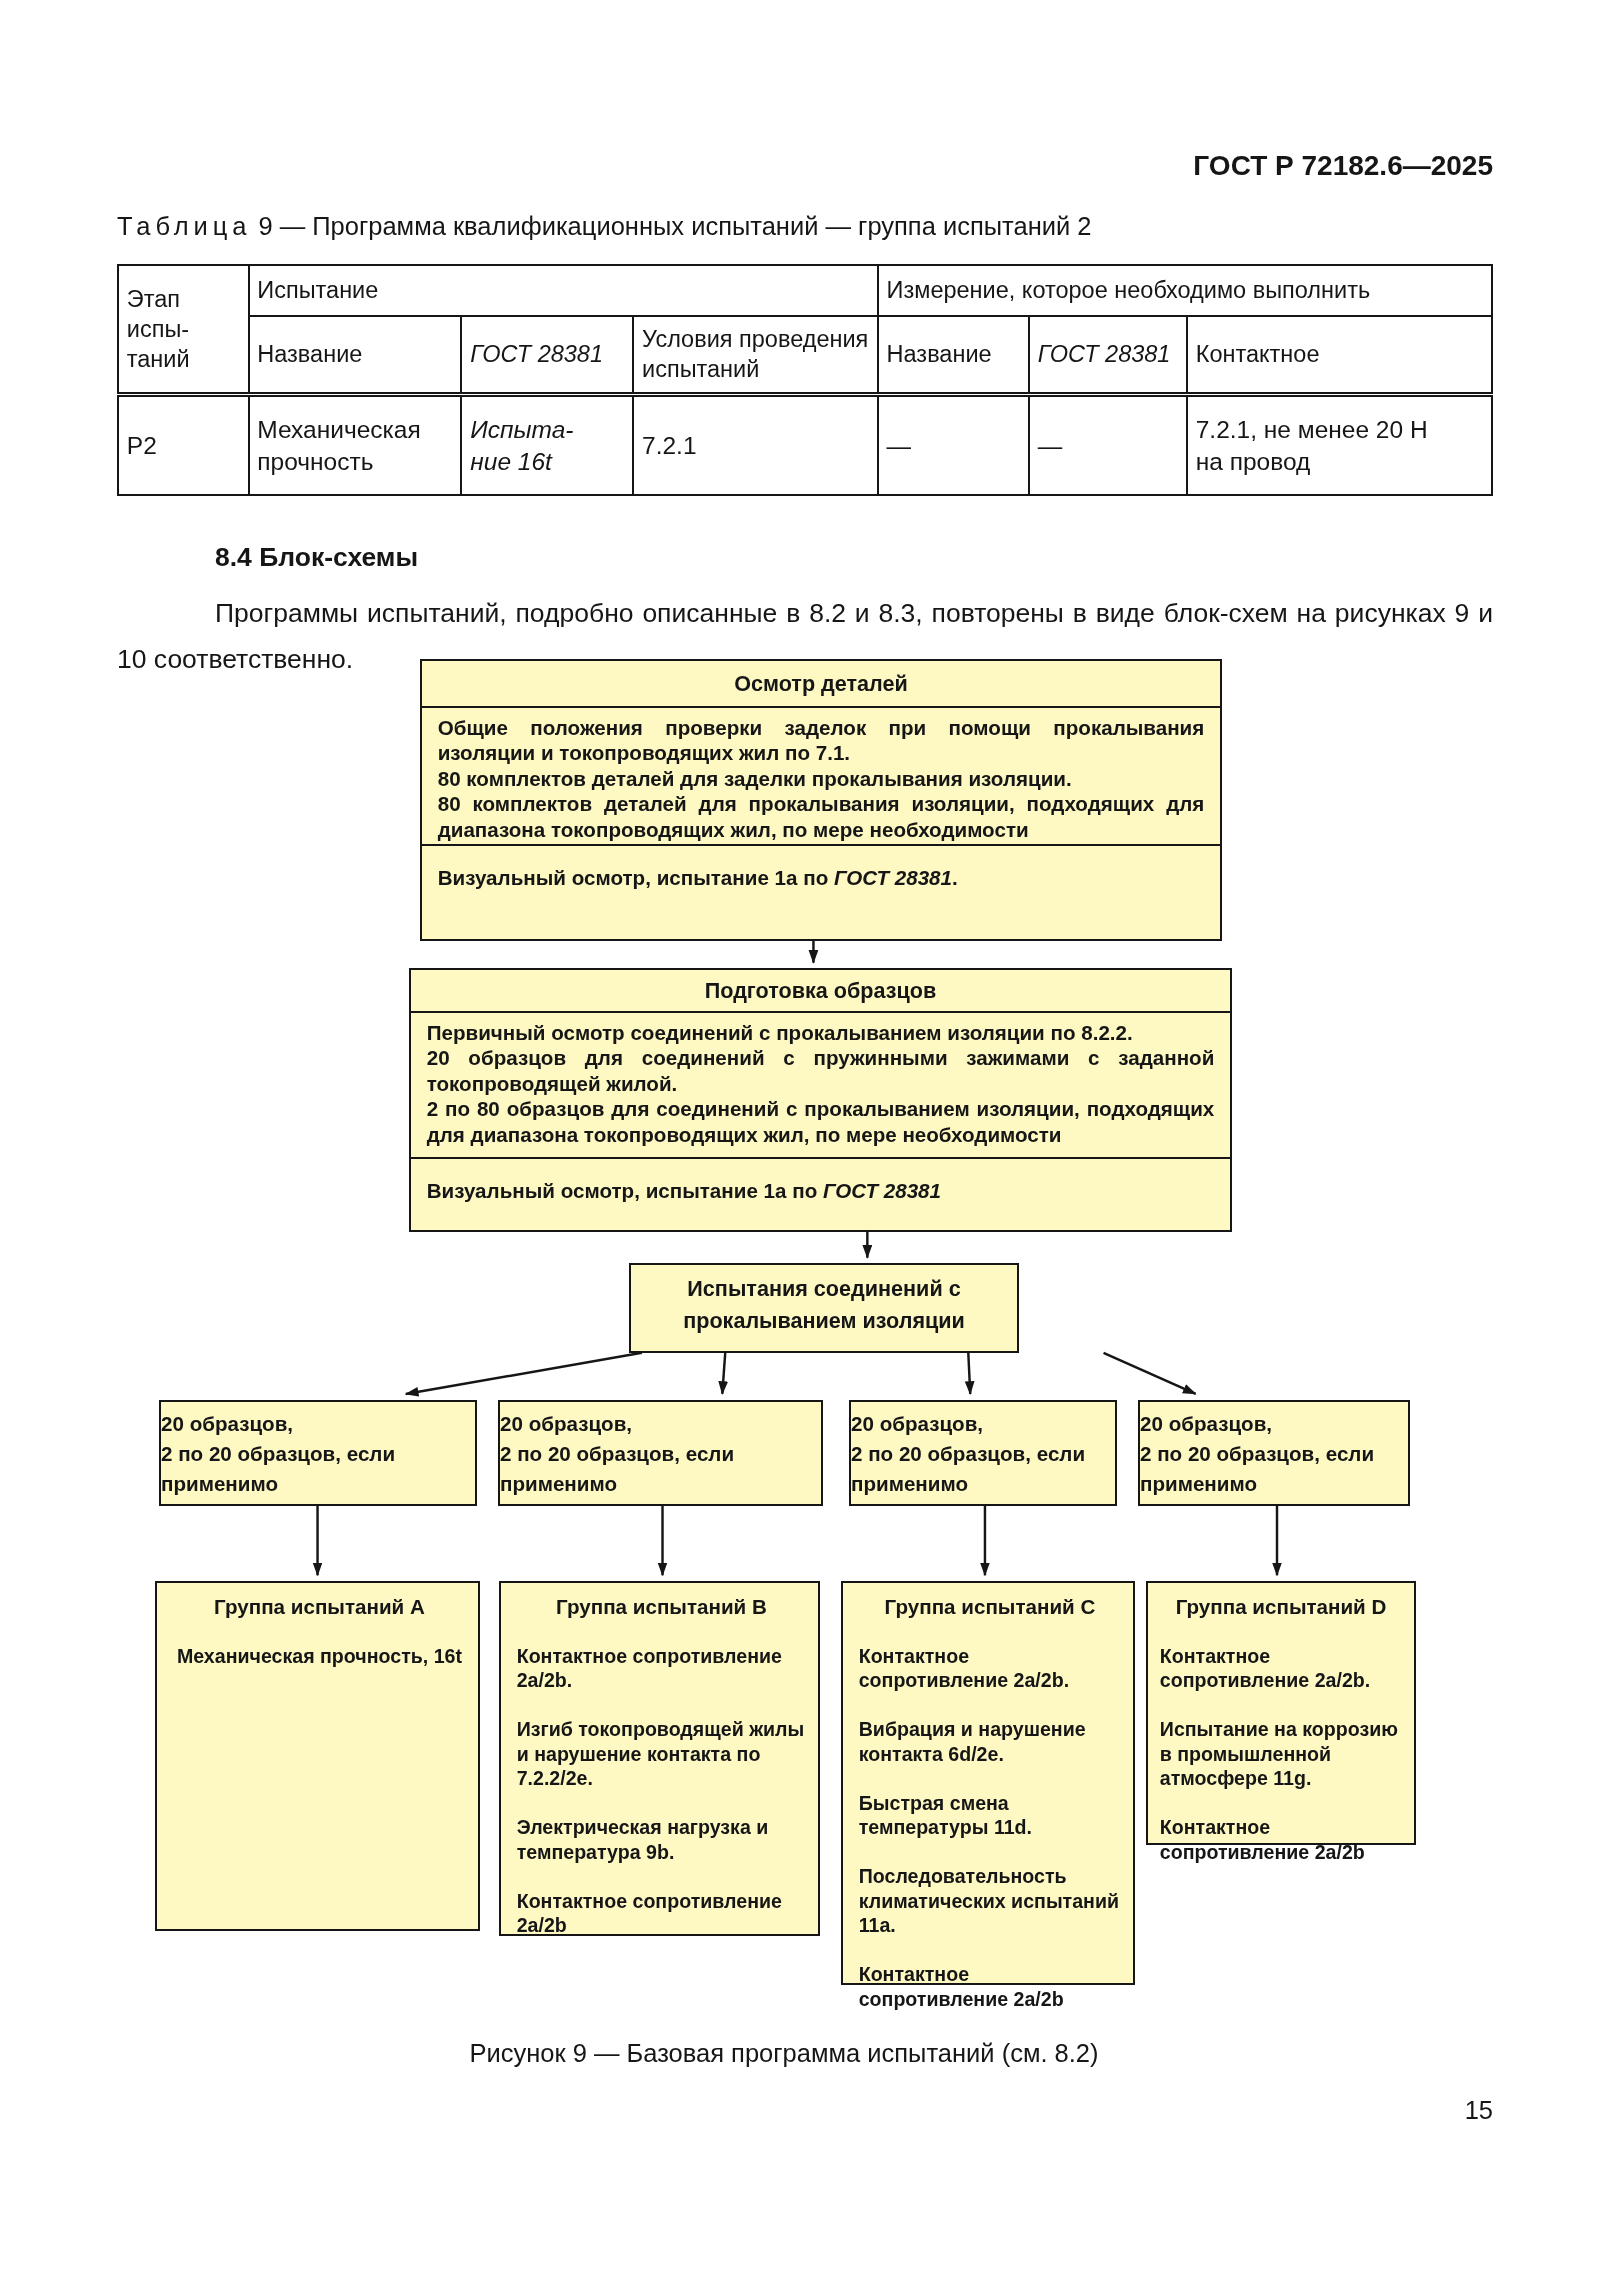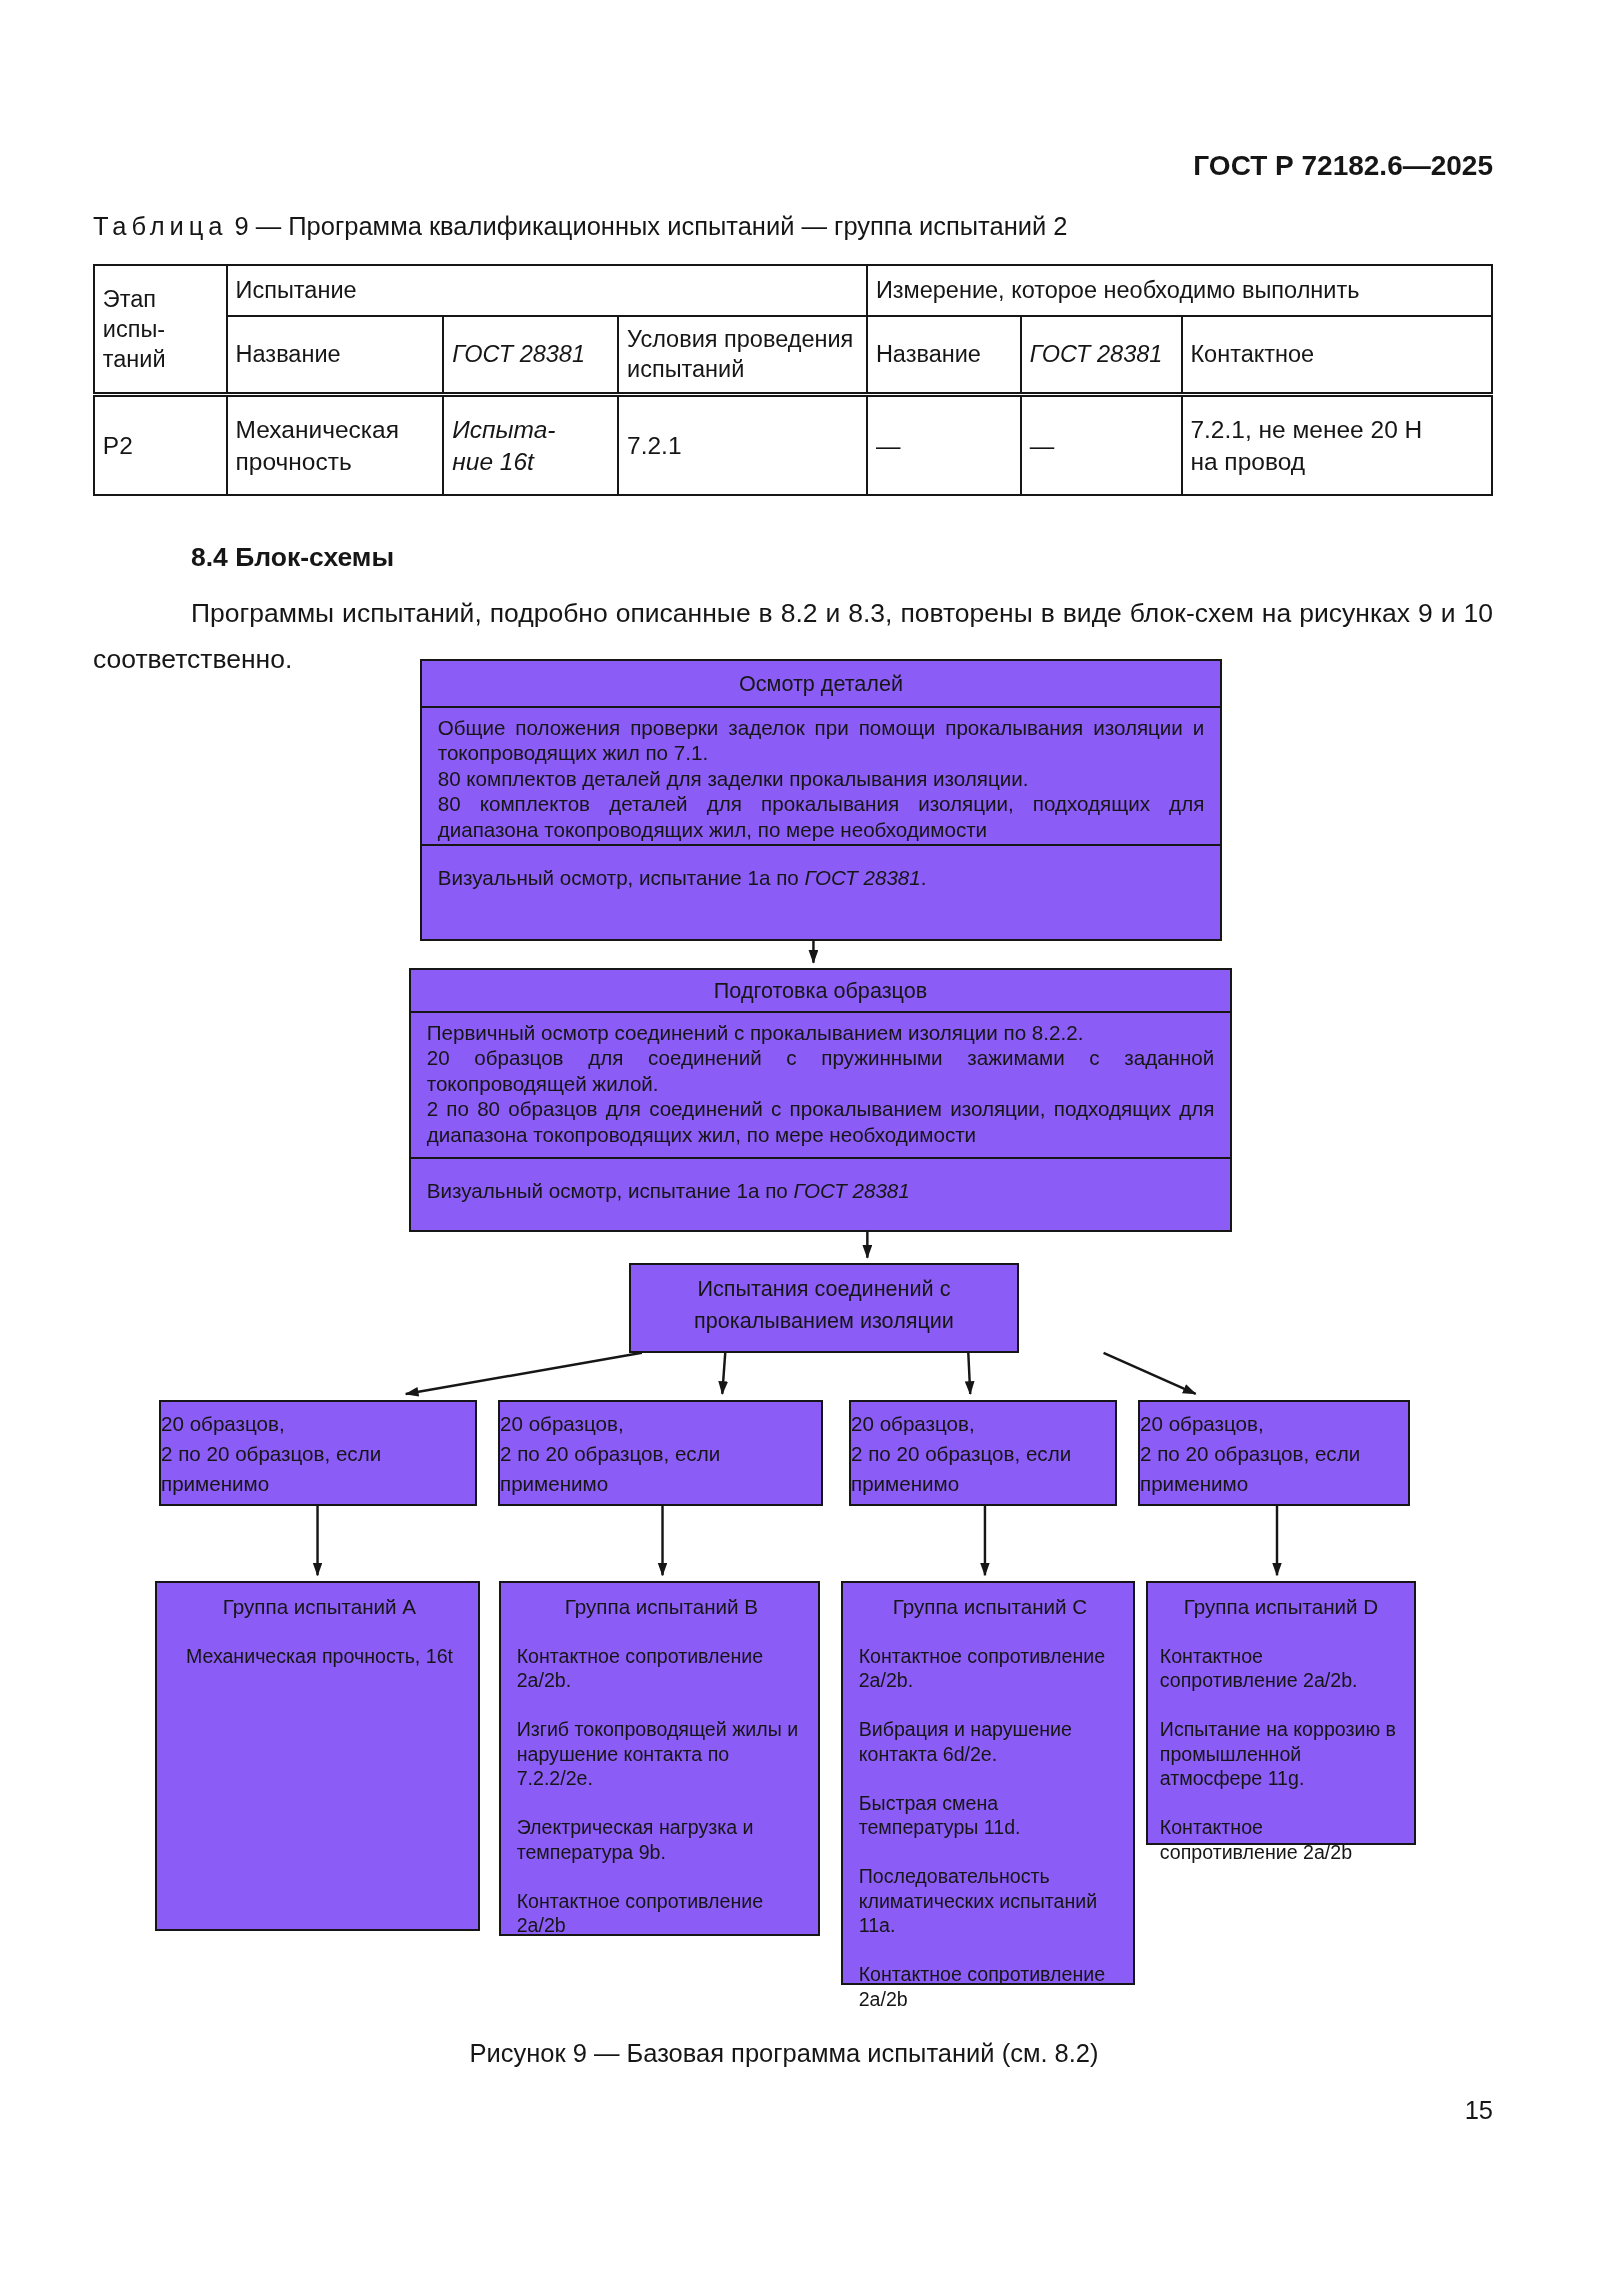--- a/index.html
+++ b/index.html
@@ -6,21 +6,21 @@
   .page{
     position:relative;
     width:1621px;height:2293px;
     margin:0 auto;
     background:#ffffff;
     color:#161616;
     font-family:"Liberation Sans","DejaVu Sans",sans-serif;
     overflow:hidden;
   }
   
-  .content{padding:0 128px 0 93px;}
+  .content{padding:0 128px 0 93px;margin-left:24px;}
   .doc-number{
     margin:147px 0 0;
     text-align:right;
     font-size:28px;font-weight:bold;
     line-height:37px;
   }
   .table-caption{
     margin:25.5px 0 0;
     font-size:25.5px;line-height:33px;
   }
@@ -52,22 +52,22 @@
   }
   .body-paragraph{
     margin:15.7px 0 0;
     font-size:26.5px;line-height:46px;
     text-align:justify;
     text-indent:98px;
   }
   
   .fc{
     position:absolute;box-sizing:border-box;
-    border:2.9px solid #161616;background:#8b5cf6;
-    font-weight:normal;color:#161616;
+    border:2.9px solid #161616;background:#fef9c3;
+    font-weight:bold;color:#161616;
   }
   .fc-head{
     height:45px;border-bottom:2.9px solid #161616;
     display:flex;align-items:center;justify-content:center;
     font-size:21.6px;
   }
   .fc-body{
     border-bottom:2.9px solid #161616;
     padding:6.9px 15.7px 0;
     font-size:20.6px;line-height:25.5px;

